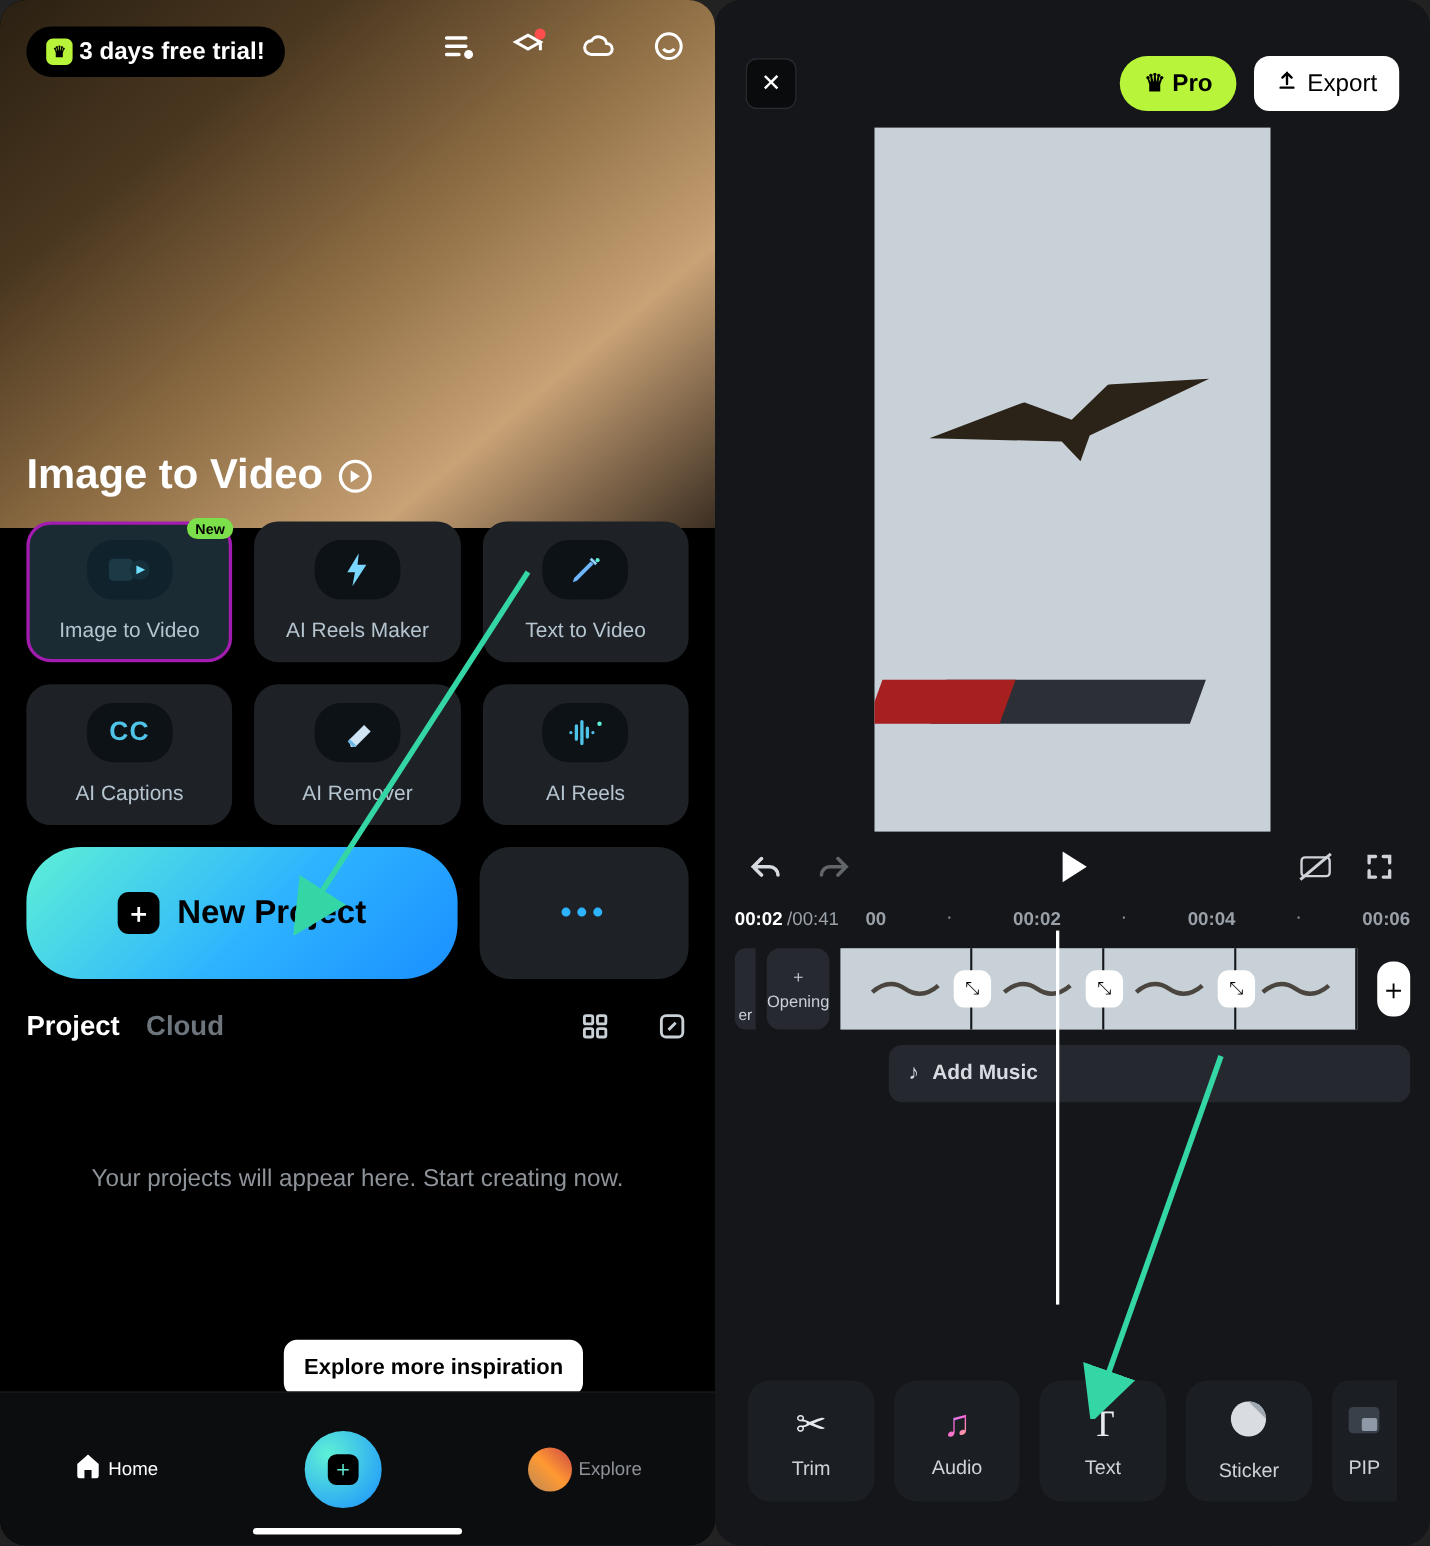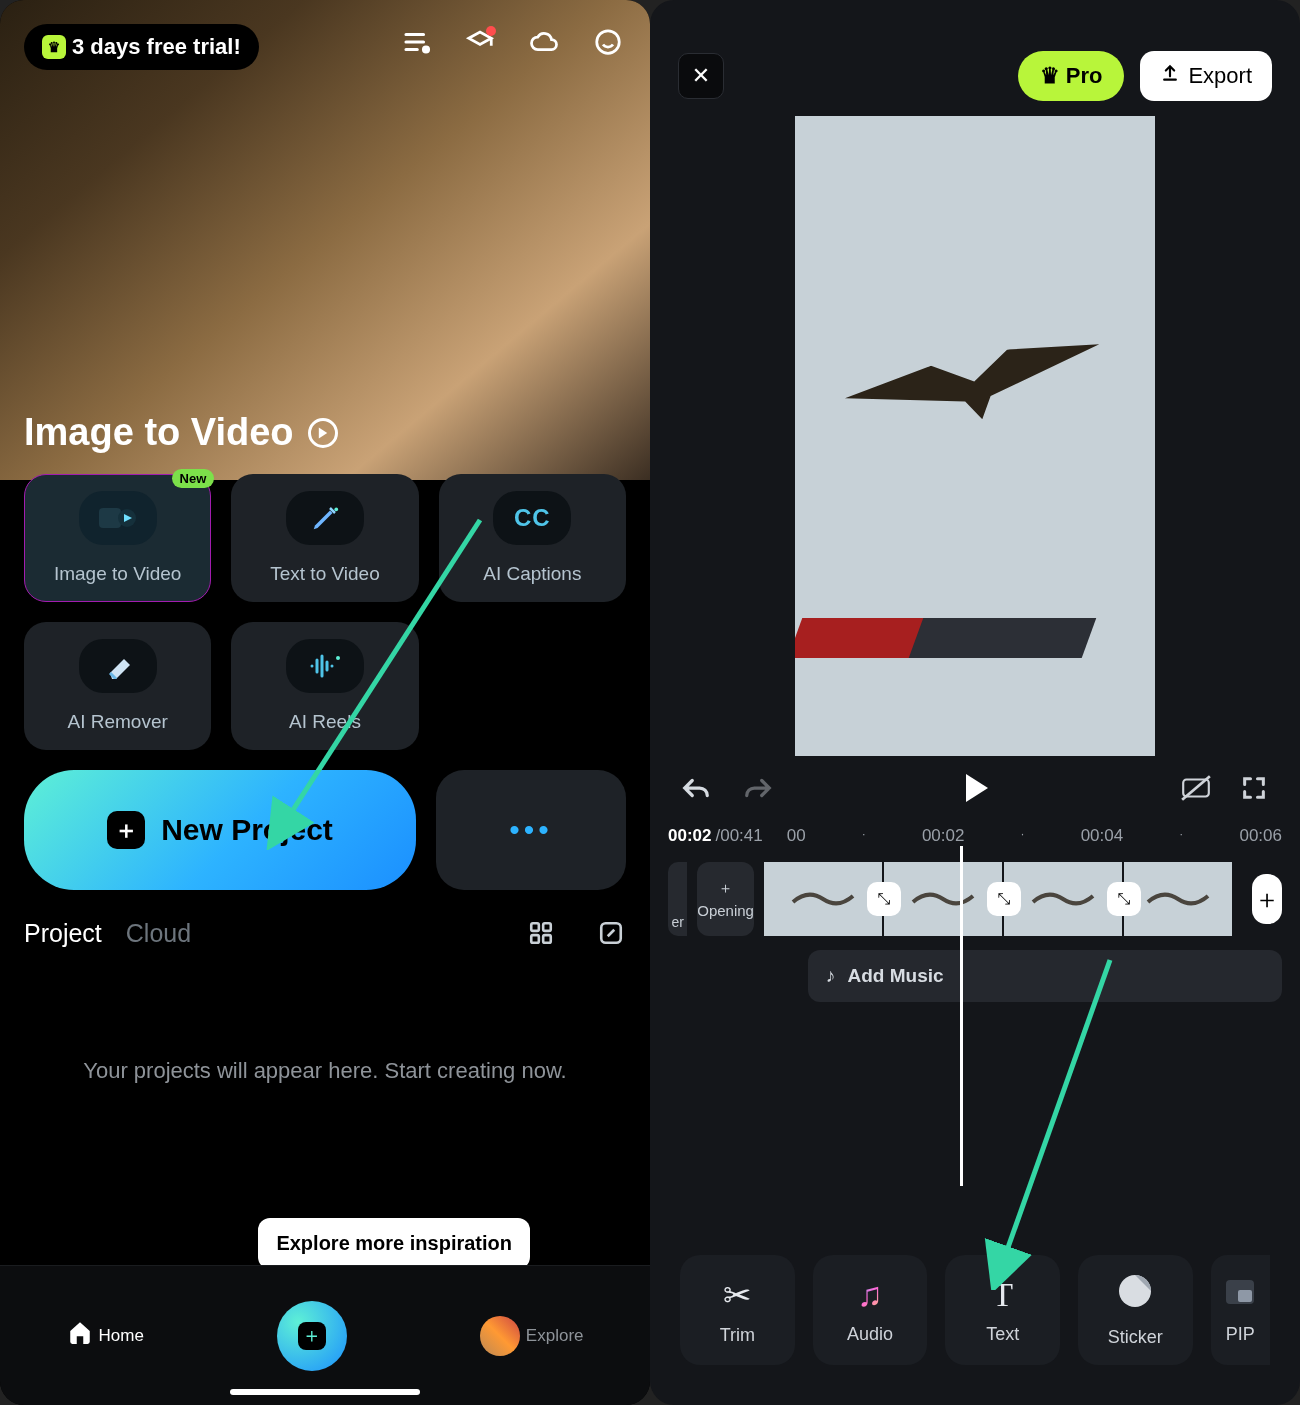--- a/index.html
+++ b/index.html
@@ -35,35 +35,35 @@
   .tools-grid {
     display: grid; grid-template-columns: repeat(3, 1fr); gap: 20px; padding: 0 24px; margin-top: -6px;
   }
   .tool-card {
     height: 128px; background: #1e2227; border-radius: 22px; display:flex; flex-direction:column;
     align-items:center; justify-content:center; gap: 18px; color: #b5c4cf; font-size: 19px; font-weight:500;
     position: relative;
   }
   .tool-card .ticon { width:78px; height:54px; background:#0d1216; border-radius:24px; display:flex; align-items:center; justify-content:center; font-size:24px; color:#5bc8ff;}
   .tool-card .badge-new { position:absolute; top:-6px; right:-4px; background:#7ce04a; color:#000; font-size:13px; font-weight:700; padding:2px 8px; border-radius:10px;}
-  .tool-card.accent { background:#1b2b33; border:1px solid #a21caf;}
+  .tool-card.accent { background:#1b2b33; border:3px solid #a21caf;}
   .tool-card.accent .ticon { background:#10232d;}
 
   .new-project-row { display:flex; gap:20px; padding: 20px 24px 0 24px;}
   .new-project-btn {
     flex:1; height: 120px; border-radius: 50px;
     background: linear-gradient(135deg, #5ef0d6 0%, #2db3ff 55%, #1b8fff 100%);
     display:flex; align-items:center; justify-content:center; gap:16px;
     color:#000; font-size:30px; font-weight:700;
   }
   .new-project-btn .plus-sq { width:38px; height:38px; background:#000; border-radius:10px; color:#fff; display:flex; align-items:center; justify-content:center; font-size:24px;}
   .more-btn { width: 190px; height:120px; background:#1e2227; border-radius:28px; display:flex; align-items:center; justify-content:center; color:#2db3ff; font-size:30px; letter-spacing:4px;}
 
   .tabs-row { display:flex; align-items:center; gap:24px; padding: 28px 24px 0 24px;}
-  .tabs-row .tab { font-size:25px; font-weight:400; color:#6d757d;}
+  .tabs-row .tab { font-size:25px; font-weight:700; color:#6d757d;}
   .tabs-row .tab.active { color:#fff;}
   .tabs-row .spacer { flex:1;}
   .tabs-row .tab-ic { color:#c9d0d6; width:30px; height:30px; display:flex; align-items:center; justify-content:center;}
 
   .empty-state { text-align:center; color:#8e9399; font-size:22px; padding: 110px 30px 0 30px;}
 
   .bottom-nav {
     position:absolute; bottom:0; left:0; right:0; height:140px; background:#0c0d0f;
     display:flex; align-items:center; justify-content:space-around;
     border-top: 1px solid #1a1c1f;
@@ -113,21 +113,21 @@
   .lt-red { position:absolute; left:0; bottom:0; width:42%; height:40px; background:#a71f1f; transform: skewX(-20deg);}
   .lt-dark { position:absolute; left:20%; bottom:0; width:82%; height:40px; background:#2c2f36; transform: skewX(-20deg);}
 
   .controls-row { display:flex; align-items:center; justify-content:space-between; padding: 14px 28px 0 28px; color:#cfd3d9;}
   .controls-row .cic { width:36px; height:36px; display:flex; align-items:center; justify-content:center;}
   .play-btn { width:0; height:0; border-left:22px solid #fff; border-top:14px solid transparent; border-bottom:14px solid transparent; margin: 0 auto;}
 
   .timeline-head { display:flex; align-items:center; gap:4px; padding: 20px 18px 0 18px; font-size:17px; color:#9aa0a8;}
   .timeline-head .cur { color:#fff; font-weight:600;}
   .ticks { flex:1; display:flex; justify-content:space-between; padding-left:20px;}
-  .ticks span { color:#9aa0a8; font-size:17px;}
+  .ticks span { color:#9aa0a8; font-size:17px;font-weight:bold;}
   .ticks .dot { font-size:12px; line-height:17px;}
 
   .timeline-body { position:relative; padding: 16px 18px 0 18px; height: 220px;}
   .clips-row { display:flex; gap:10px; align-items:center;}
   .stub-clip { width:32px; height:74px; background:#26292f; border-radius:10px 0 0 10px; display:flex; align-items:flex-end; justify-content:center; color:#c9cfd6; font-size:14px; padding-bottom:6px;}
   .opening-clip { width:84px; height:74px; background:#26292f; border-radius:12px; display:flex; flex-direction:column; align-items:center; justify-content:center; gap:4px; color:#c9cfd6; font-size:15px;}
   .video-track { position:relative; height:74px; width: 470px; display:flex; gap:0;}
   .thumb { width:120px; height:74px; background:#c7d1d7; display:flex; align-items:center; justify-content:center; position:relative; border-right:2px solid #14161a;}
   .thumb svg { opacity:.8;}
   .trans-chip { position:absolute; top:50%; transform:translate(-50%,-50%); width:34px; height:34px; background:#fff; border-radius:10px; display:flex; align-items:center; justify-content:center; color:#000; font-size:16px; z-index:3;}
@@ -195,20 +195,28 @@
     <div class="tool-card accent">
       <span class="badge-new">New</span>
       <div class="ticon">
         <svg width="40" height="30" viewBox="0 0 40 30">
             <rect x="1" y="5" width="22" height="20" rx="4" fill="#1d3945"></rect>
             <circle cx="29" cy="15" r="9" fill="#15303b"></circle>
             <path d="M26 11l8 4-8 4z" fill="#6fe0ff"></path>
           </svg>
       </div>
       <span>Image to Video</span>
+    </div>
+    <div class="tool-card">
+      <div class="ticon">
+        <svg width="26" height="30" viewBox="0 0 20 26">
+            <path d="M11 0L2 15h6l-2 11 11-17h-7l1-9z" fill="#7bd7ff"></path>
+          </svg>
+      </div>
+      <span>AI Reels Maker</span>
     </div>
     <div class="tool-card">
       <div class="ticon">
         <svg width="30" height="30" viewBox="0 0 24 24">
             <path d="M3 21l3-1 12-12-2-2L4 18l-1 3z" fill="#6fb6ff"></path>
             <path d="M16 4l4 4" stroke="#8fd4ff" stroke-width="2"></path>
             <circle cx="21" cy="5" r="1.5" fill="#5ef0d6"></circle>
           </svg>
       </div>
       <span>Text  to Video</span>

